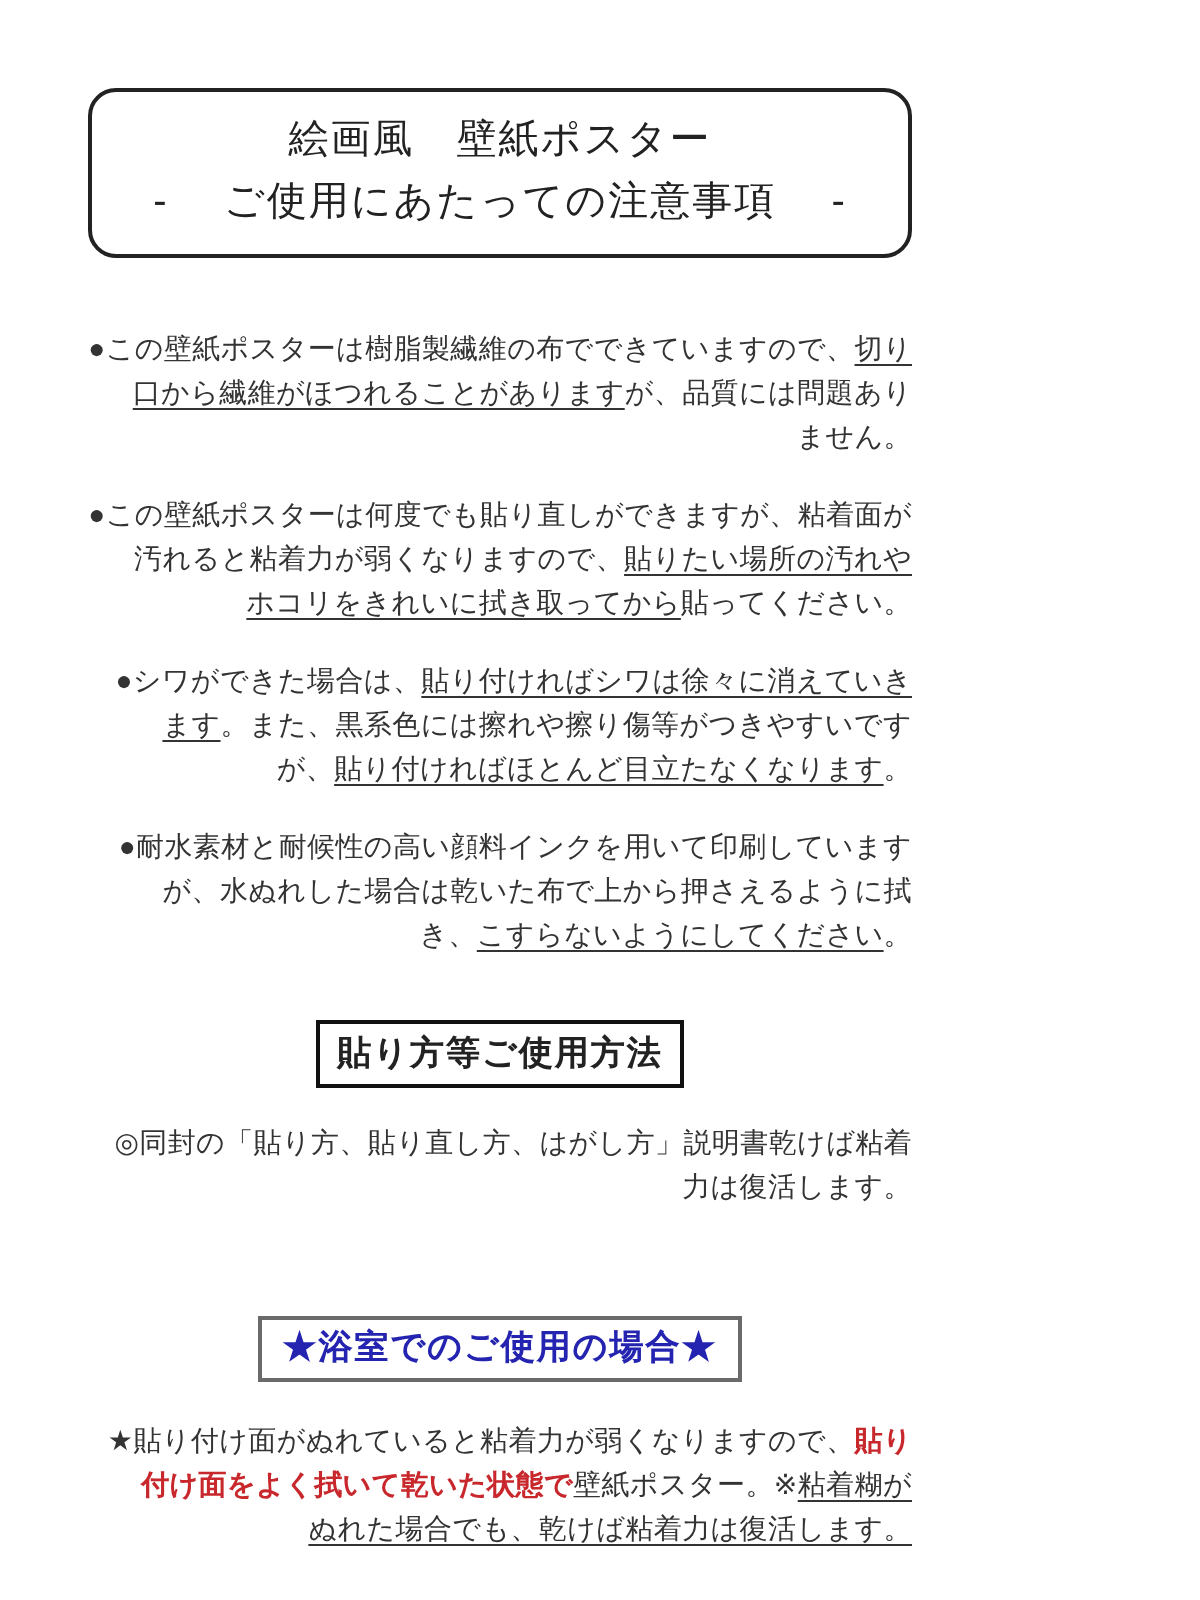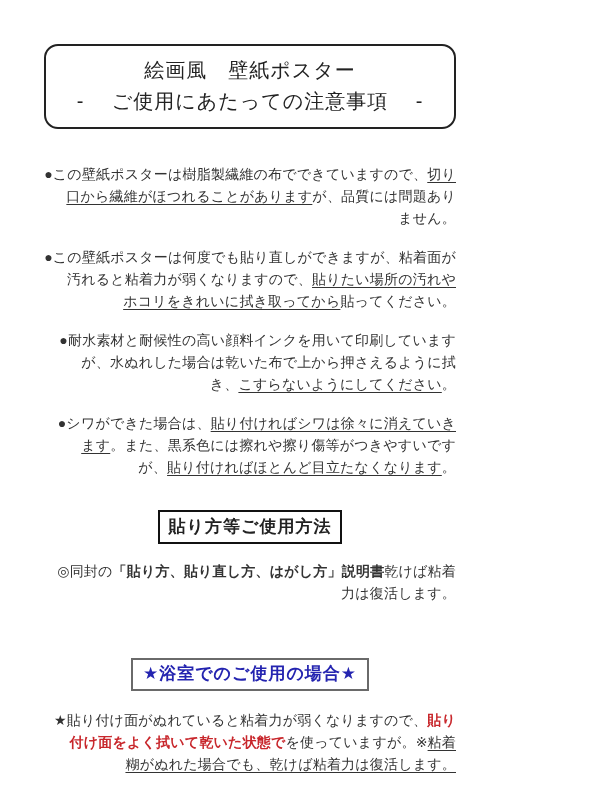--- a/index.html
+++ b/index.html
@@ -41,21 +41,21 @@
     text-indent: -1em;
     letter-spacing: 0.2px;
     text-align: right;
   }
   .note .bullet { display: inline; }
   .seg-u {
     text-decoration: underline;
     text-underline-offset: 3px;
     text-decoration-thickness: 1px;
   }
-  .seg-b { font-weight: bold; }
+  .seg-b { font-weight: normal; }
   .seg-rb { font-weight: bold; color: #c8272c; }
   .section-heading {
     display: block;
     width: fit-content;
     margin: 32px auto 0 auto;
     border: 2px solid #111111;
     padding: 3px 9px 4px 9px;
     font-size: 17px;
     font-weight: bold;
     color: #222222;
@@ -66,46 +66,47 @@
   .bath-heading {
     display: block;
     width: fit-content;
     margin: 54px auto 0 auto;
     border: 2px solid #6a6a6a;
     padding: 2px 10px 4px 10px;
     font-size: 17px;
     font-weight: bold;
     color: #2424b0;
     letter-spacing: 1px;
+    font-family: Liberation Serif, serif;
   }
   .bath-notes { margin-top: 18px; }
   .bath-notes .note { margin-bottom: 13px; }
 </style>
 </head>
 <body>
 
 <div class="page">
 
   <div class="title-box">
     <div>絵画風　壁紙ポスター</div>
     <div>-　 ご使用にあたっての注意事項 　-</div>
   </div>
 
   <div class="notes-area">
       <p class="note"><span class="bullet">●</span><span>この壁紙ポスターは樹脂製繊維の布でできていますので、</span><span class="seg-u">切り口から繊維がほつれることがあります</span><span>が、品質には問題ありません。</span></p>
       <p class="note"><span class="bullet">●</span><span>この壁紙ポスターは何度でも貼り直しができますが、粘着面が汚れると粘着力が弱くなりますので、</span><span class="seg-u">貼りたい場所の汚れやホコリをきれいに拭き取ってから</span><span>貼ってください。</span></p>
+      <p class="note"><span class="bullet">●</span><span>シワができた場合は、</span><span class="seg-u">貼り付ければシワは徐々に消えていきます</span><span>。また、黒系色には擦れや擦り傷等がつきやすいですが、</span><span class="seg-u">貼り付ければほとんど目立たなくなります</span><span>。</span></p>
       <p class="note"><span class="bullet">●</span><span>耐水素材と耐候性の高い顔料インクを用いて印刷していますが、水ぬれした場合は乾いた布で上から押さえるように拭き、</span><span class="seg-u">こすらないようにしてください</span><span>。</span></p>
-      <p class="note"><span class="bullet">●</span><span>シワができた場合は、</span><span class="seg-u">貼り付ければシワは徐々に消えていきます</span><span>。また、黒系色には擦れや擦り傷等がつきやすいですが、</span><span class="seg-u">貼り付ければほとんど目立たなくなります</span><span>。</span></p>
     </div>
 
   <div class="section-heading">貼り方等ご使用方法</div>
 
   <div class="usage-notes">
       <p class="note"><span class="bullet">◎</span><span>同封の</span><span class="seg-b">「貼り方、貼り直し方、はがし方」説明書</span><span>乾けば粘着力は復活します。</span></p>
     </div>
 
   <div class="bath-heading">★浴室でのご使用の場合★</div>
 
   <div class="bath-notes">
-      <p class="note"><span class="bullet">★</span><span>貼り付け面がぬれていると粘着力が弱くなりますので、</span><span class="seg-rb">貼り付け面をよく拭いて乾いた状態で</span><span>を使っていますが。※</span><span class="seg-u">粘着糊がぬれた場合でも、乾けば粘着力は復活します。</span></p>
+      <p class="note"><span class="bullet">★</span><span>貼り付け面がぬれていると粘着力が弱くなりますので、</span><span class="seg-rb">貼り付け面をよく拭いて乾いた状態で</span><span>壁紙ポスター。※</span><span class="seg-u">粘着糊がぬれた場合でも、乾けば粘着力は復活します。</span></p>
     </div>
 
 </div>
 
 </body></html>

